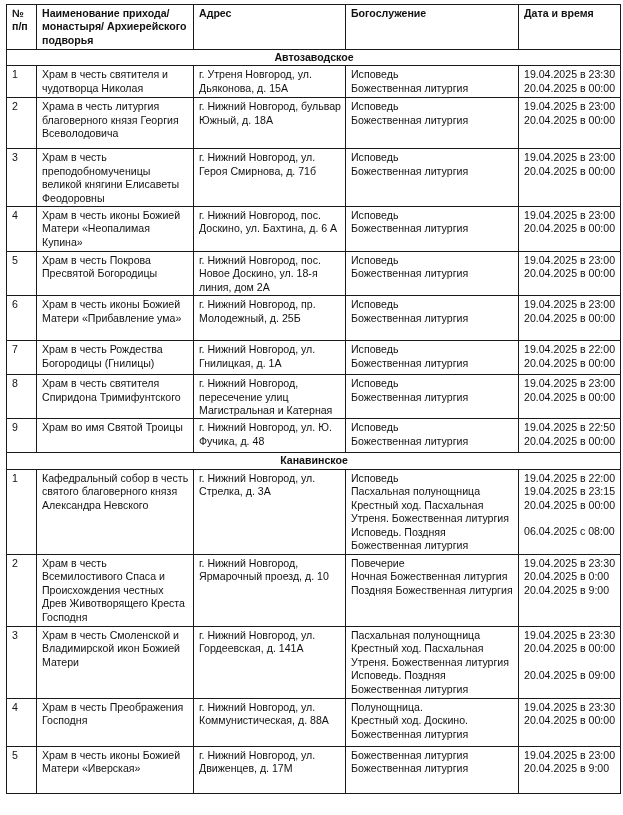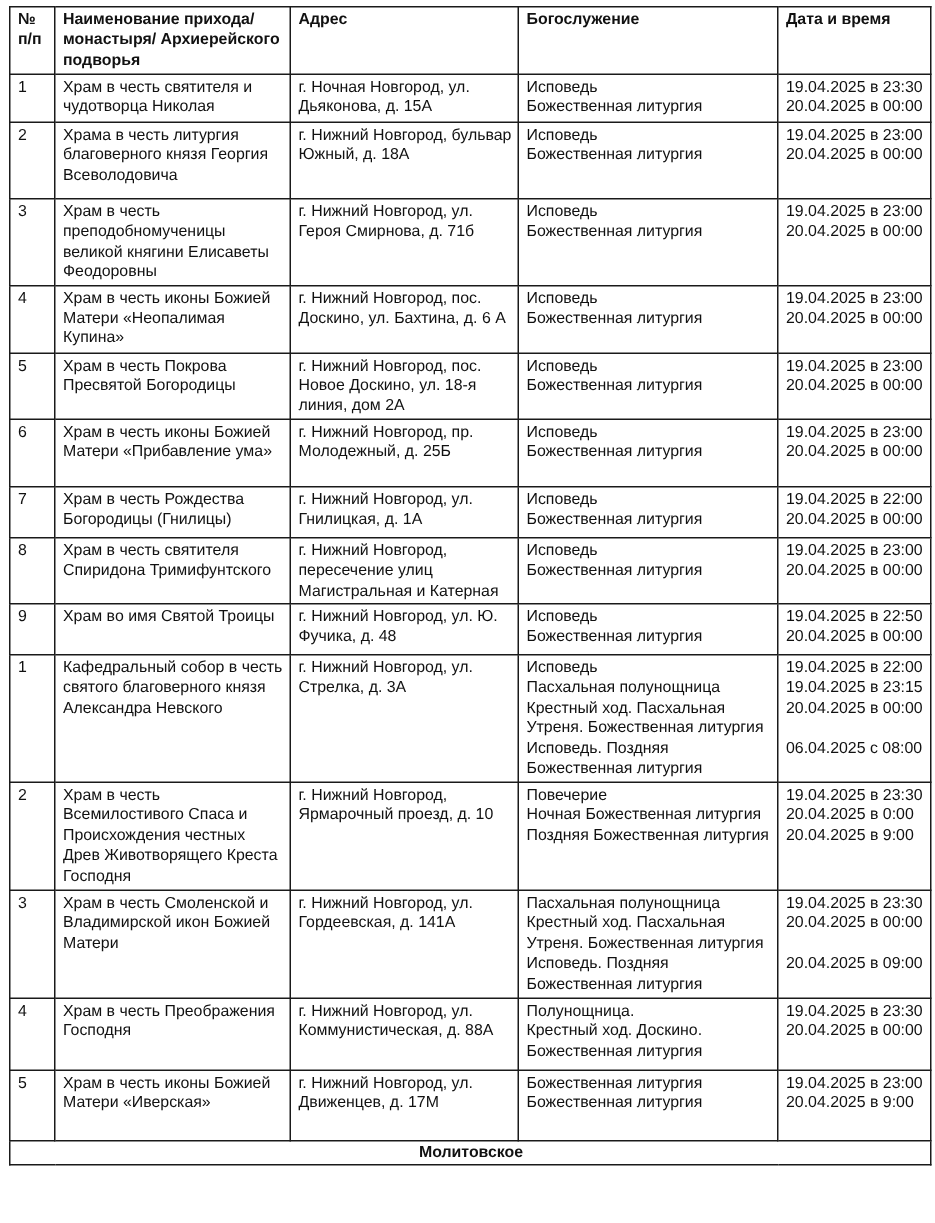--- a/index.html
+++ b/index.html
@@ -55,24 +55,27 @@
     <thead>
       <tr class="head-row">
         <th>№ п/п</th>
         <th>Наименование прихода/монастыря/ Архиерейского подворья</th>
         <th>Адрес</th>
         <th>Богослужение</th>
         <th>Дата и время</th>
       </tr>
     </thead>
     <tbody id="table-body">
+        <tr class="section-row">
+          <td colspan="5">Автозаводское</td>
+        </tr>
         <tr style="height: 32px;">
           <td>1</td>
           <td>Храм в честь святителя и чудотворца Николая</td>
-          <td>г. Ночная Новгород, ул. Дьяконова, д. 15А</td>
+          <td>г. Утреня Новгород, ул. Дьяконова, д. 15А</td>
           <td>
             <span class="line">Исповедь</span>
             <span class="line">Божественная литургия</span>
           </td>
           <td class="date">
             <span class="line">19.04.2025 в 23:30</span>
             <span class="line">20.04.2025 в 00:00</span>
           </td>
         </tr>
         <tr style="height: 51px;">
@@ -172,20 +175,23 @@
           <td>г. Нижний Новгород, ул. Ю. Фучика, д. 48</td>
           <td>
             <span class="line">Исповедь</span>
             <span class="line">Божественная литургия</span>
           </td>
           <td class="date">
             <span class="line">19.04.2025 в 22:50</span>
             <span class="line">20.04.2025 в 00:00</span>
           </td>
         </tr>
+        <tr class="section-row">
+          <td colspan="5">Канавинское</td>
+        </tr>
         <tr style="height: 85px;">
           <td>1</td>
           <td>Кафедральный собор в честь святого благоверного князя Александра Невского</td>
           <td>г. Нижний Новгород, ул. Стрелка, д. 3А</td>
           <td>
             <span class="line">Исповедь</span>
             <span class="line">Пасхальная полунощница</span>
             <span class="line">Крестный ход. Пасхальная Утреня. Божественная литургия</span>
             <span class="line">Исповедь. Поздняя Божественная литургия</span>
           </td>
@@ -247,19 +253,16 @@
           <td>Храм в честь иконы Божией Матери «Иверская»</td>
           <td>г. Нижний Новгород, ул. Движенцев, д. 17М</td>
           <td>
             <span class="line">Божественная литургия</span>
             <span class="line">Божественная литургия</span>
           </td>
           <td class="date">
             <span class="line">19.04.2025 в 23:00</span>
             <span class="line">20.04.2025 в 9:00</span>
           </td>
-        </tr>
-        <tr class="section-row">
-          <td colspan="5">Молитовское</td>
         </tr>
       </tbody>
   </table>
 </div>
 
 </body></html>

